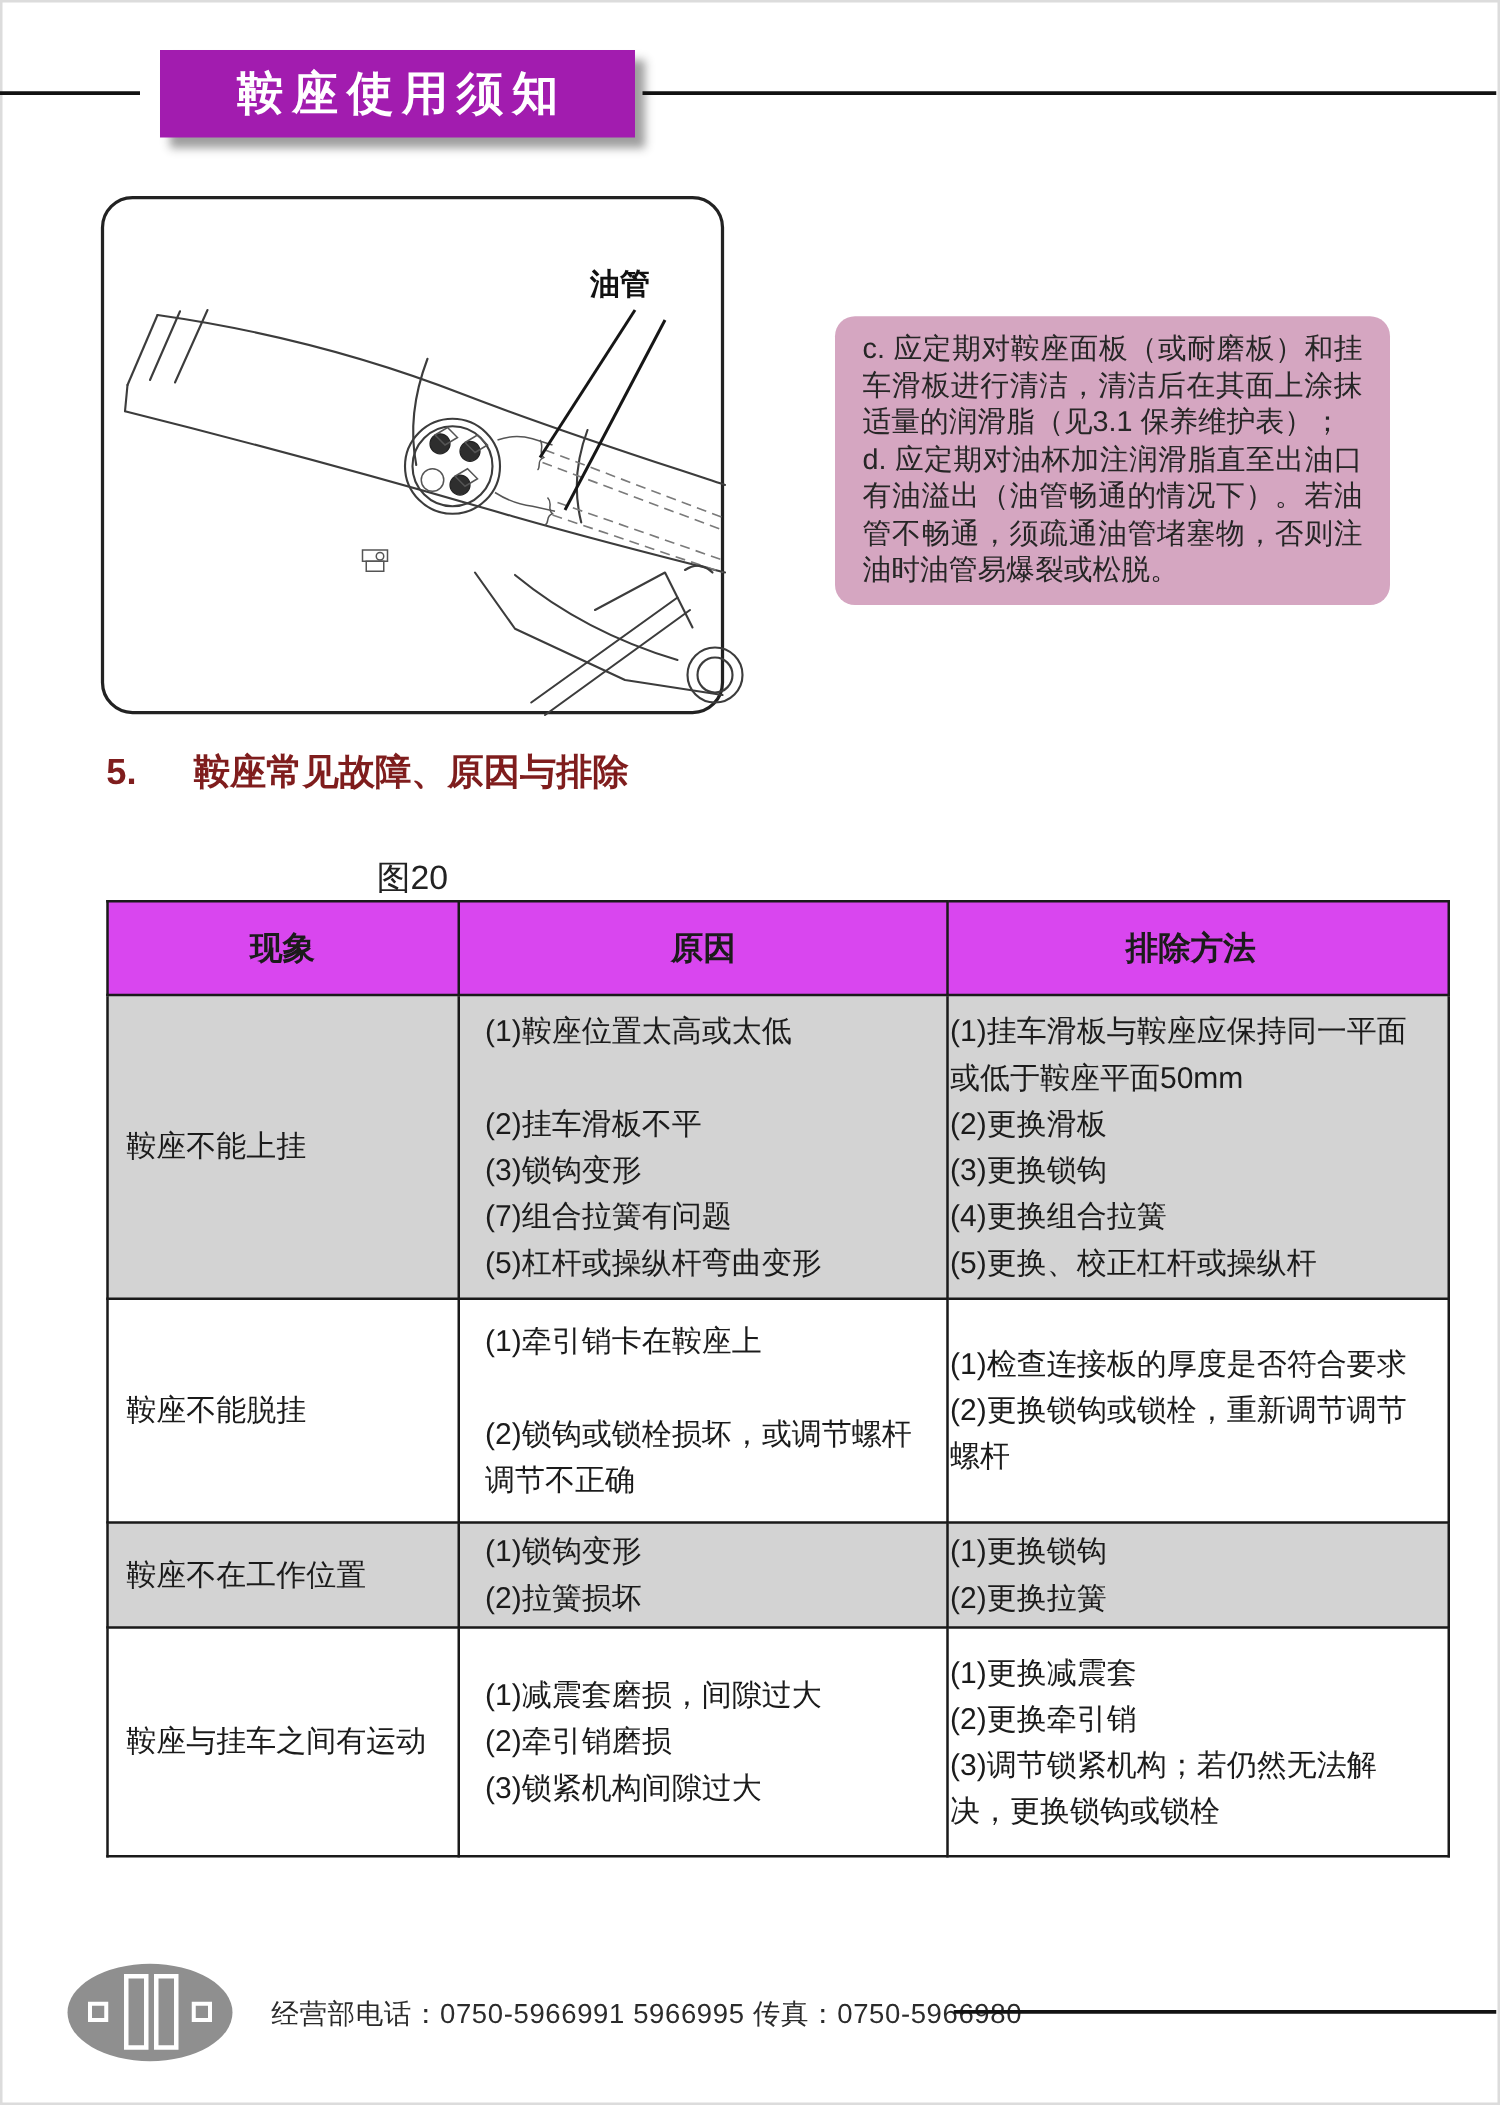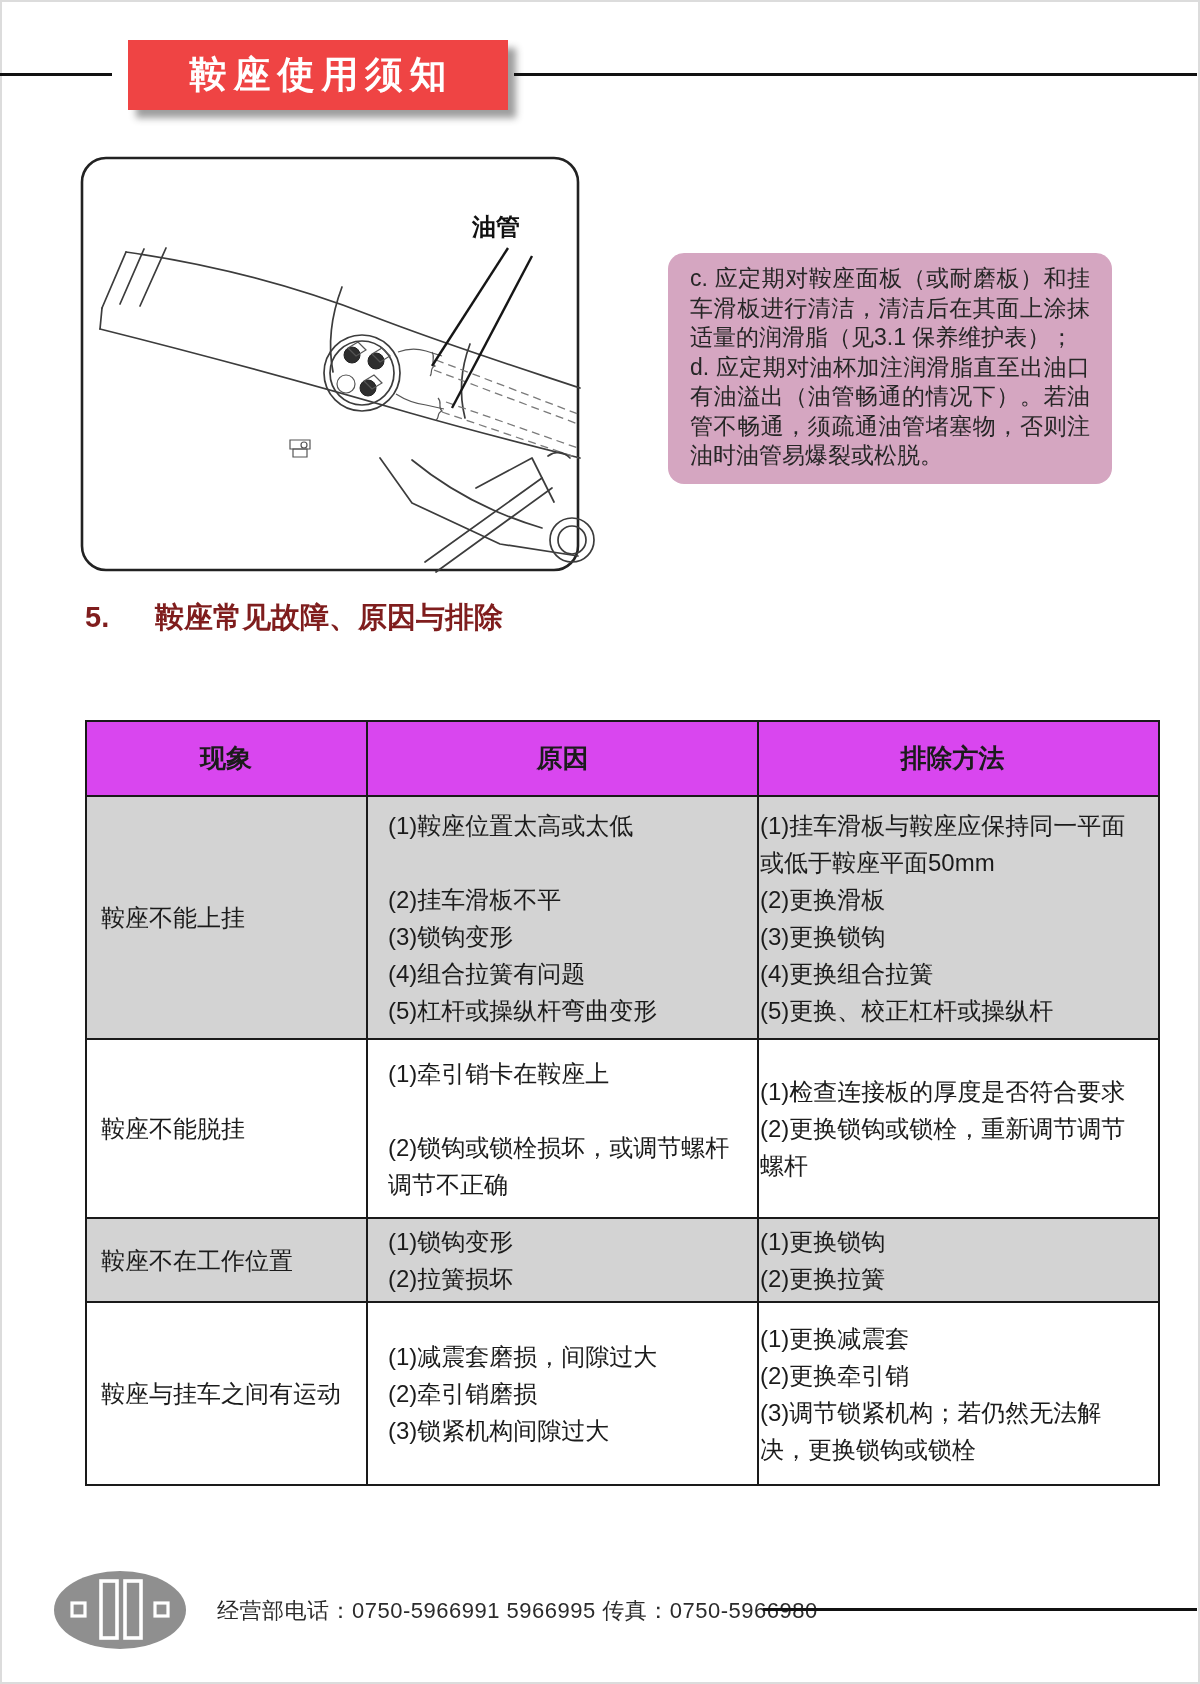--- a/index.html
+++ b/index.html
@@ -8,21 +8,21 @@
     font-family:"Liberation Sans","DejaVu Sans",sans-serif;color:#1c1c1c;
   }
   .page{position:absolute;inset:0;box-shadow:inset 0 0 0 2px #dcdcdc;overflow:hidden;}
 
   
   .rule{position:absolute;background:#111;height:3px;}
   .rule-left{left:0;top:73px;width:112px;}
   .rule-right{left:514px;top:73px;width:683px;}
   .title-band{
     position:absolute;left:128px;top:40px;width:380px;height:70px;
-    background:#ef4444;box-shadow:8px 8px 7px rgba(40,40,40,.45);
+    background:#a21caf;box-shadow:8px 8px 7px rgba(40,40,40,.45);
     display:flex;align-items:center;justify-content:center;
   }
   .title-band span{color:#fff;font-size:37px;font-weight:bold;letter-spacing:7px;padding-left:7px;}
 
   
   .figure-wrap{position:absolute;left:80px;top:156px;width:520px;height:430px;}
   .figure-wrap svg{position:absolute;left:0;top:0;overflow:visible;}
   .fig-label{position:absolute;left:392px;top:55px;font-size:24px;font-weight:bold;color:#111;}
   .fig-caption{position:absolute;left:0;width:500px;top:528px;text-align:center;
     font-size:27px;color:#222;}
@@ -129,20 +129,21 @@
         <path class="ln" d="M332,304 C366,332 408,356 462,372"></path>
         <path class="ln" d="M396,332 L452,302 L474,346"></path>
         <path class="ln" d="M345,406 L462,322"></path>
         <path class="ln" d="M356,416 L472,332"></path>
         <circle class="ln" cx="492" cy="384" r="22"></circle>
         <circle class="ln" cx="492" cy="384" r="14"></circle>
         <path class="ln" d="M468,300 q12,-8 22,2"></path>
       </g>
     </svg>
     <span class="fig-label">油管</span>
+    <div class="fig-caption">图20</div>
   </div>
 
   <div class="note-box">
     <p>c. 应定期对鞍座面板（或耐磨板）和挂车滑板进行清洁，清洁后在其面上涂抹适量的润滑脂（见3.1 保养维护表）；</p>
     <p>d. 应定期对油杯加注润滑脂直至出油口有油溢出（油管畅通的情况下）。若油管不畅通，须疏通油管堵塞物，否则注油时油管易爆裂或松脱。</p>
   </div>
 
   <div class="section-heading">
     <span class="num">5.</span><span>鞍座常见故障、原因与排除</span>
   </div>
@@ -153,21 +154,21 @@
       <th class="c1" style="padding-left:0;">现象</th>
       <th class="c2" style="padding-left:12px;">原因</th>
       <th class="c3" style="padding-left:0;">排除方法</th>
     </tr>
     <tr class="gray" style="height:243px;">
       <td class="c1">鞍座不能上挂</td>
       <td class="c2 pre">(1)鞍座位置太高或太低
 
 (2)挂车滑板不平
 (3)锁钩变形
-(4)组合拉簧有问题
+(7)组合拉簧有问题
 (5)杠杆或操纵杆弯曲变形</td>
       <td class="c3 pre">(1)挂车滑板与鞍座应保持同一平面或低于鞍座平面50mm
 (2)更换滑板
 (3)更换锁钩
 (4)更换组合拉簧
 (5)更换、校正杠杆或操纵杆</td>
     </tr>
     <tr class="white" style="height:179px;">
       <td class="c1">鞍座不能脱挂</td>
       <td class="c2 pre">(1)牵引销卡在鞍座上

